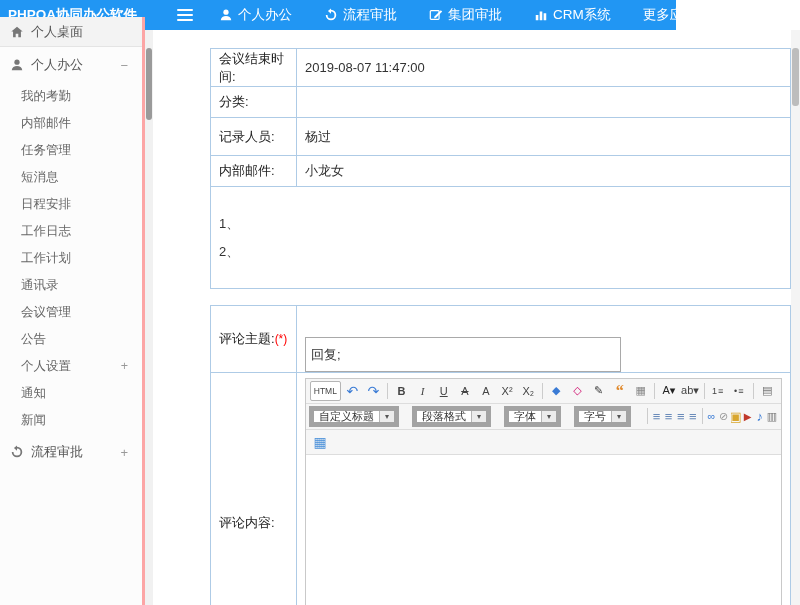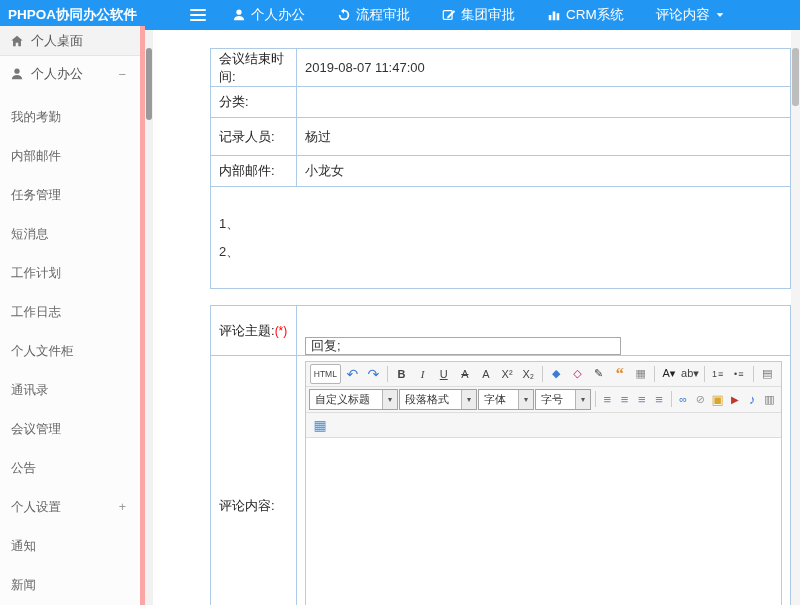--- a/index.html
+++ b/index.html
@@ -5,48 +5,48 @@
   * { box-sizing: border-box; margin: 0; padding: 0; }
   html,body { background:#fff; }
   #app {
     position: relative; width: 800px; height: 605px; overflow: hidden;
     font-family: "Liberation Sans", "DejaVu Sans", sans-serif;
     background: #fff; color:#333;
   }
 
   
   .topbar {
-    position:absolute; top:0; left:0; width:800px; height:30px;
+    position:absolute; top:0; left:0; width:676px; height:30px;
     background:#2196f3; color:#fff; display:flex; align-items:center;
   }
   .brand { width:150px; padding-left:8px; font-size:13.5px; font-weight:bold; white-space:nowrap; }
   .menu-toggle { margin-left:40px; cursor:pointer; display:flex; flex-direction:column; gap:3px; }
   .menu-toggle i { display:block; width:16px; height:2px; background:#fff; border-radius:1px; }
   .topnav { display:flex; margin-left:26px; gap:32px; }
   .topnav .nav-item { display:flex; align-items:center; gap:5px; font-size:13.5px; cursor:pointer; white-space:nowrap; }
   .topnav svg { display:block; }
 
   
   .sidebar {
-    position:absolute; top:26px; left:0; width:145px; bottom:0;
-    background:#fcfcfc; border-right:5px solid #fca5a5; overflow:hidden;
+    position:absolute; top:17px; left:0; width:145px; bottom:0;
+    background:#fcfcfc; border-right:3px solid #fca5a5; overflow:hidden;
   }
   .desktop-item {
     height:30px; display:flex; align-items:center; gap:7px; padding-left:10px;
     background:#f3f3f3; border-bottom:1px solid #e4e4e4; color:#555; font-size:13px; cursor:pointer;
   }
   .section-head {
     height:36px; display:flex; align-items:center; gap:7px; padding:0 14px 0 10px;
     color:#555; font-size:13px; cursor:pointer;
   }
   .section-head .toggle { margin-left:auto; color:#999; font-size:13px; }
   .side-items { list-style:none; }
   .side-items li {
-    height:27px; line-height:27px; padding-left:11px; padding-right:14px;
-    font-size:12.5px; color:#666; display:flex; cursor:pointer; white-space:nowrap;margin-top:12px;
+    height:27px; line-height:27px; padding-left:21px; padding-right:14px;
+    font-size:12.5px; color:#666; display:flex; cursor:pointer; white-space:nowrap;
   }
   .side-items li .toggle { margin-left:auto; color:#999; }
   .side-icon { color:#777; display:flex; align-items:center; }
 
   .side-scroll { position:absolute; top:30px; left:145px; width:8px; bottom:0; background:#f1f1f1; }
   .side-scroll .thumb { position:absolute; top:18px; left:1px; width:6px; height:72px; background:#9a9a9a; border-radius:3px; }
 
   
   .main { position:absolute; left:153px; top:30px; width:638px; bottom:0; background:#fff; overflow:hidden; }
   .vscroll { position:absolute; right:0; top:30px; width:9px; bottom:0; background:#f4f4f4; }
@@ -56,38 +56,38 @@
   table.grid { width:100%; border-collapse:collapse; font-size:13px; color:#333; table-layout:fixed; }
   table.grid td { border:1px solid #aecbe6; padding:0 8px; vertical-align:middle; }
   td.lbl { width:86px; color:#222; }
   tr.r-tall td { height:38px; }
   tr.r-std td { height:31px; }
   td.content-cell { height:102px; vertical-align:top; padding:26px 8px 0 30px; line-height:28px; }
   table.comment { margin-top:16px; }
   tr.subject-row td { height:36px; }
   .req { color:#f00; font-size:12px; }
   .subject-input {
-    width:316px; height:18px; border:1px solid #a9a9a9; font-size:13px; padding:1px 5px;
+    width:316px; height:35px; border:1px solid #a9a9a9; font-size:13px; padding:1px 5px;
     font-family:"Liberation Sans","DejaVu Sans",sans-serif; color:#333;margin-top:31px;
   }
   td.editor-cell { height:300px; vertical-align:top; padding:4px; }
   td.content-lbl { height:300px; vertical-align:middle; }
 
   
   .editor { border:1px solid #c9c9c9; height:290px; display:flex; flex-direction:column; background:#fff; }
   .tb-row { display:flex; align-items:center; padding:2px 3px; background:#f6f6f6; border-bottom:1px solid #ddd; }
   .tbi {
     width:20px; height:20px; display:inline-flex; align-items:center; justify-content:center;
     font-size:11px; color:#444; margin:0 1px; border-radius:2px; cursor:pointer; white-space:nowrap; overflow:hidden;
   }
   .tbi.wide { width:32px; font-size:8.5px; border:1px solid #b5b5b5; background:#fff; font-weight:normal; }
   .sep { width:1px; height:16px; background:#ccc; margin:0 3px; }
   .editor-body { flex:1; background:#fff; }
 
-  .dd { height:21px; display:flex; align-items:stretch; border:1px solid #a3a3a3; background:#fff; margin-right:1px; font-size:11px; color:#333; cursor:pointer;gap:7px; }
+  .dd { height:21px; display:flex; align-items:stretch; border:5px solid #a3a3a3; background:#fff; margin-right:13px; font-size:11px; color:#333; cursor:pointer; }
   .dd .dd-label { display:flex; align-items:center; padding:0 5px; white-space:nowrap; }
   .dd .dd-caret { width:15px; border-left:1px solid #b5b5b5; background:#ececec; display:flex; align-items:center; justify-content:center; font-size:8px; color:#555; }
 
   
   [data-name="undo-icon"], [data-name="redo-icon"] { color:#3a7bd5; font-size:14px; }
   [data-name="bold-icon"] { font-weight:bold; }
   [data-name="italic-icon"] { font-style:italic; font-family:"Liberation Serif","DejaVu Serif",serif; }
   [data-name="underline-icon"] { text-decoration:underline; }
   [data-name="strikethrough-icon"] { text-decoration:line-through; }
   [data-name="format-painter-icon"] { color:#3a7bd5; }
@@ -148,21 +148,21 @@
         <span class="nav-ic" data-name="chart-icon">
           <svg width="14" height="14" viewBox="0 0 16 16">
               <rect x="2" y="8" width="3" height="6" fill="currentColor"></rect>
               <rect x="6.5" y="4" width="3" height="10" fill="currentColor"></rect>
               <rect x="11" y="6" width="3" height="8" fill="currentColor"></rect>
             </svg>
         </span>
         <span data-name="nav-label">CRM系统</span>
       </div>
       <div class="nav-item" data-name="nav-more-apps">
-        <span data-name="nav-label">评论内容</span>
+        <span data-name="nav-label">更多应用</span>
         <span class="nav-ic" data-name="caret-down-icon">
           <svg width="10" height="10" viewBox="0 0 12 12">
               <path d="M2 4l4 4.5L10 4z" fill="currentColor"></path>
             </svg>
         </span>
       </div>
     </div>
   </div>
 
   <div class="sidebar" data-name="sidebar">
@@ -196,30 +196,30 @@
           <span class="toggle"></span>
         </li>
       <li data-name="sidebar-item-tasks">
           <span>任务管理</span>
           <span class="toggle"></span>
         </li>
       <li data-name="sidebar-item-short-message">
           <span>短消息</span>
           <span class="toggle"></span>
         </li>
+      <li data-name="sidebar-item-schedule">
+          <span>日程安排</span>
+          <span class="toggle"></span>
+        </li>
+      <li data-name="sidebar-item-work-log">
+          <span>工作日志</span>
+          <span class="toggle"></span>
+        </li>
       <li data-name="sidebar-item-work-plan">
           <span>工作计划</span>
-          <span class="toggle"></span>
-        </li>
-      <li data-name="sidebar-item-work-log">
-          <span>工作日志</span>
-          <span class="toggle"></span>
-        </li>
-      <li data-name="sidebar-item-file-cabinet">
-          <span>个人文件柜</span>
           <span class="toggle"></span>
         </li>
       <li data-name="sidebar-item-contacts">
           <span>通讯录</span>
           <span class="toggle"></span>
         </li>
       <li data-name="sidebar-item-meeting-management">
           <span>会议管理</span>
           <span class="toggle"></span>
         </li>

